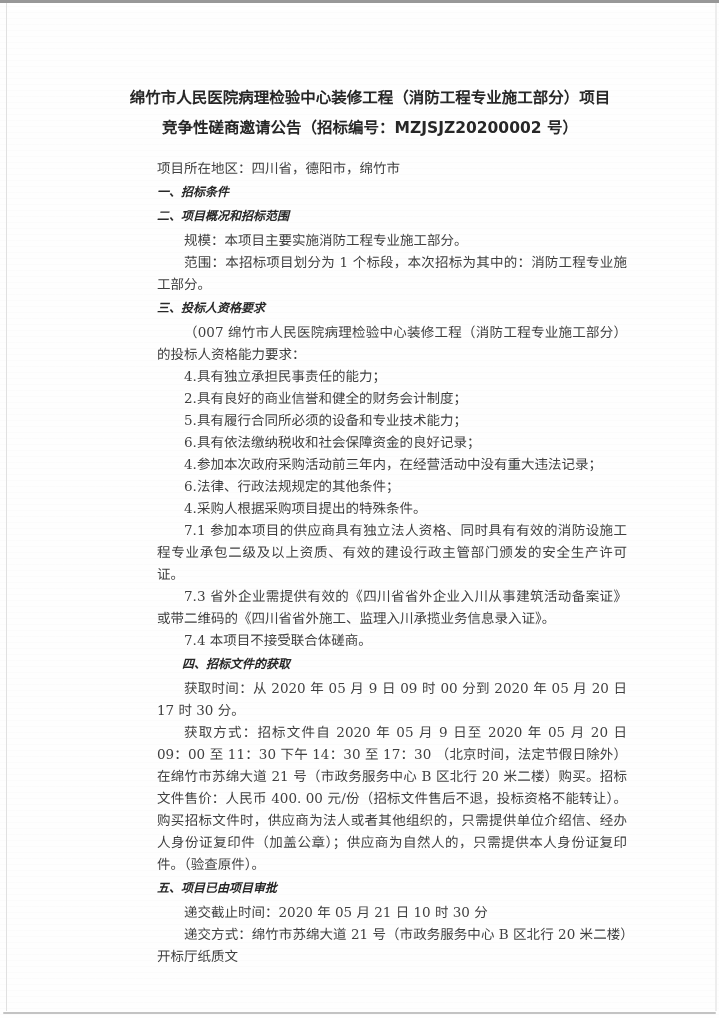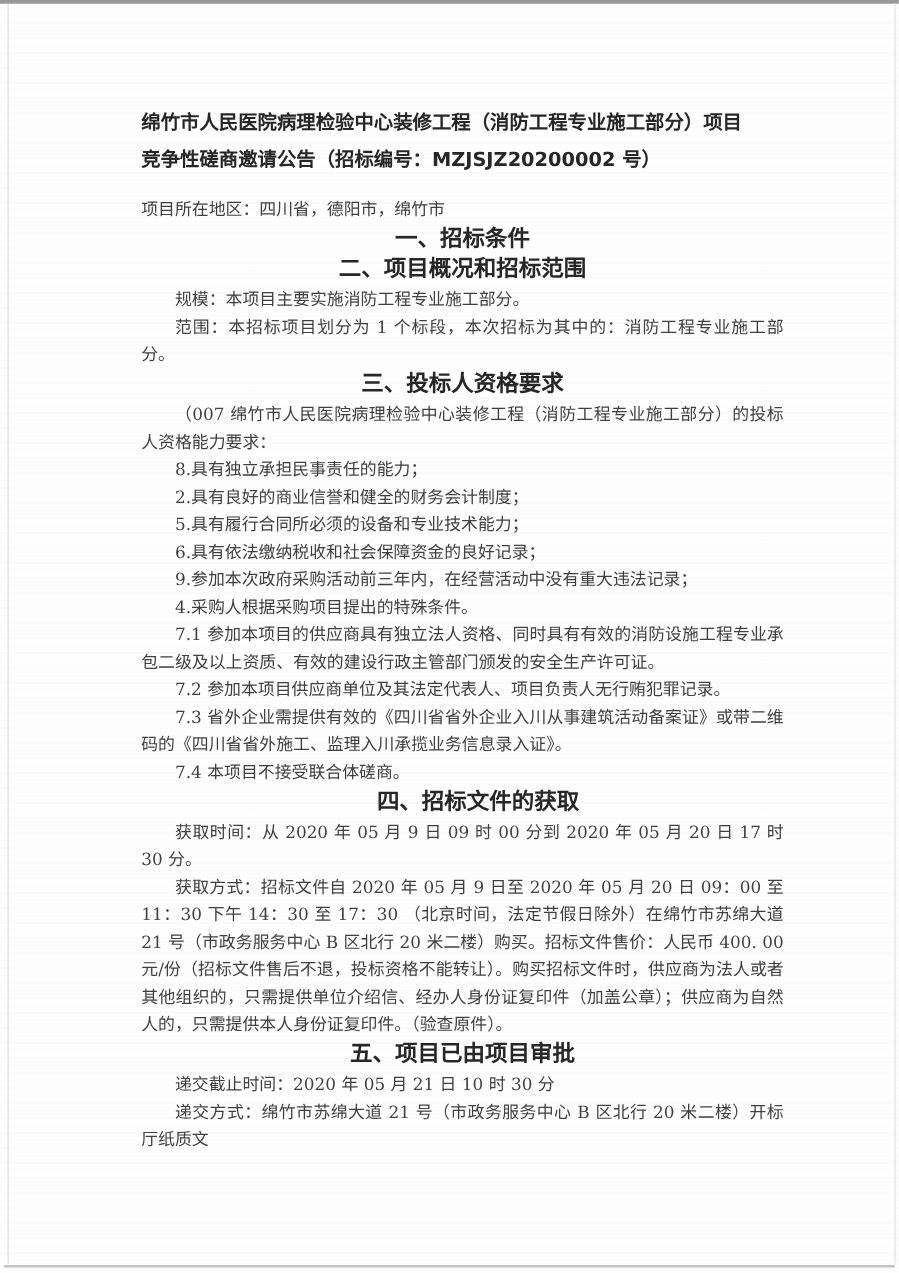--- a/index.html
+++ b/index.html
@@ -54,47 +54,49 @@
     left: 113px;
     top: 86px;
     width: 514px;
     color: #3f3f3f;
     font-family: "DejaVu Serif", "Liberation Serif", serif;
     font-size: 13.5px;
     line-height: 22px;
     text-align: justify;
   }
   .title {
-    text-align: left;
+    text-align: center;
     font-family: "DejaVu Sans", "Liberation Sans", sans-serif;
     font-weight: 700;
     font-size: 15.5px;
     color: #272727;
     line-height: 24px;
   }
   .title + .title {
     margin-top: 6px;
   }
   .doc-body {
     margin-top: 17px;
+    margin-left: 44px;
   }
   p {
     margin: 0;
   }
   .ind {
     text-indent: 2em;
   }
   .sec-heading {
     font-family: "DejaVu Sans", "Liberation Sans", sans-serif;
     font-weight: 700;
-    font-size: 18px;
+    font-size: 12px;
     color: #272727;
     line-height: 22px;
     margin: 2px 0;
-    text-align: center;
+    text-align: left;
+    font-style: italic;
   }
   .sec-heading.indented {
     padding-left: 25px;
   }
 </style>
 </head>
 <body>
 
 <div class="page">
   <div class="edge-top"></div>
@@ -110,28 +112,28 @@
       <p>项目所在地区：四川省，德阳市，绵竹市</p>
 
       <p class="sec-heading">一、招标条件</p>
 
       <p class="sec-heading">二、项目概况和招标范围</p>
       <p class="ind">规模：本项目主要实施消防工程专业施工部分。</p>
       <p class="ind">范围：本招标项目划分为 1 个标段，本次招标为其中的：消防工程专业施工部分。</p>
 
       <p class="sec-heading">三、投标人资格要求</p>
       <p class="ind">（007 绵竹市人民医院病理检验中心装修工程（消防工程专业施工部分）的投标人资格能力要求：</p>
-      <p class="ind">8.具有独立承担民事责任的能力；</p>
+      <p class="ind">4.具有独立承担民事责任的能力；</p>
       <p class="ind">2.具有良好的商业信誉和健全的财务会计制度；</p>
       <p class="ind">5.具有履行合同所必须的设备和专业技术能力；</p>
       <p class="ind">6.具有依法缴纳税收和社会保障资金的良好记录；</p>
-      <p class="ind">9.参加本次政府采购活动前三年内，在经营活动中没有重大违法记录；</p>
+      <p class="ind">4.参加本次政府采购活动前三年内，在经营活动中没有重大违法记录；</p>
+      <p class="ind">6.法律、行政法规规定的其他条件；</p>
       <p class="ind">4.采购人根据采购项目提出的特殊条件。</p>
       <p class="ind">7.1 参加本项目的供应商具有独立法人资格、同时具有有效的消防设施工程专业承包二级及以上资质、有效的建设行政主管部门颁发的安全生产许可证。</p>
-      <p class="ind">7.2 参加本项目供应商单位及其法定代表人、项目负责人无行贿犯罪记录。</p>
       <p class="ind">7.3 省外企业需提供有效的《四川省省外企业入川从事建筑活动备案证》或带二维码的《四川省省外施工、监理入川承揽业务信息录入证》。</p>
       <p class="ind">7.4 本项目不接受联合体磋商。</p>
 
       <p class="sec-heading indented">四、招标文件的获取</p>
       <p class="ind">获取时间：从 2020 年 05 月 9 日 09 时 00 分到 2020 年 05 月 20 日 17 时 30 分。</p>
       <p class="ind">获取方式：招标文件自 2020 年 05 月 9 日至 2020 年 05 月 20 日 09：00 至 11：30 下午 14：30 至 17：30 （北京时间，法定节假日除外）在绵竹市苏绵大道 21 号（市政务服务中心 B 区北行 20 米二楼）购买。招标文件售价：人民币 400. 00 元/份（招标文件售后不退，投标资格不能转让）。购买招标文件时，供应商为法人或者其他组织的，只需提供单位介绍信、经办人身份证复印件（加盖公章）；供应商为自然人的，只需提供本人身份证复印件。（验查原件）。</p>
 
       <p class="sec-heading">五、项目已由项目审批</p>
       <p class="ind">递交截止时间：2020 年 05 月 21 日 10 时 30 分</p>
       <p class="ind">递交方式：绵竹市苏绵大道 21 号（市政务服务中心 B 区北行 20 米二楼）开标厅纸质文</p>

